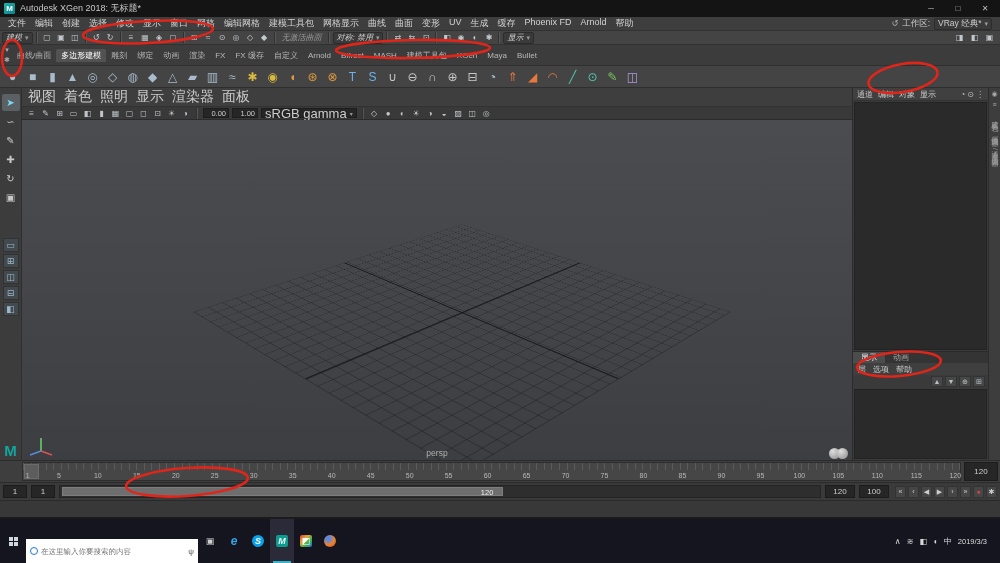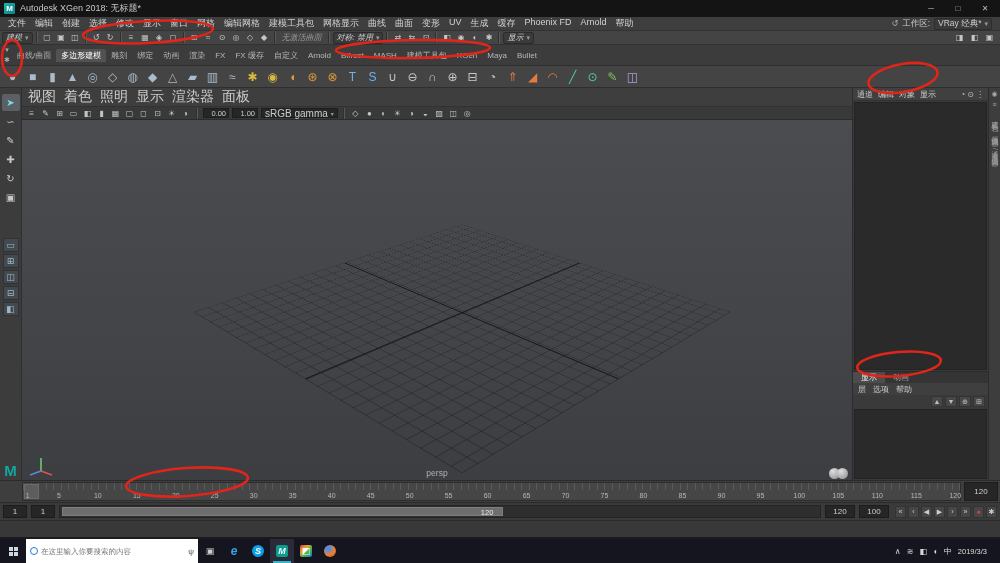--- a/index.html
+++ b/index.html
@@ -45,21 +45,21 @@
 .tool.active{background:#5a6064;color:#7ad8f0;}
 #layout-buttons{margin-top:30px;display:flex;flex-direction:column;align-items:center;}
 .layout-btn{width:16px;height:14px;margin:1px 0;display:flex;align-items:center;justify-content:center;font-size:9px;color:#9fb8c8;background:#424a4f;border:1px solid #323232;}
 .maya-logo{margin-top:auto;margin-bottom:2px;font-size:15px;font-weight:bold;color:#12a7a0;line-height:1;}
 
 .viewport{flex:1;display:flex;flex-direction:column;min-width:0;position:relative;}
 .vp-menus{flex:0 0 11px;background:#3e3e3e;display:flex;gap:8px;align-items:center;font-size:14px;padding:0 6px;color:#ccc;border-bottom:1px solid #323232;}
 .vp-toolbar{flex:0 0 13px;background:#393939;display:flex;align-items:center;gap:1px;padding:0 3px;border-bottom:1px solid #2b2b2b;font-size:8px;}
 .vp-ic{width:13px;height:11px;display:flex;align-items:center;justify-content:center;color:#bfc5c9;font-size:8px;}
 .vp-field{width:26px;height:10px;background:#262626;border:1px solid #1d1d1d;color:#ccc;font-size:7.5px;display:flex;align-items:center;justify-content:flex-end;padding:0 2px;margin:0 1px;}
-.vp-dd{height:10px;background:#262626;border:1px solid #1d1d1d;color:#ccc;font-size:10px;display:flex;align-items:center;gap:3px;padding:0 3px;margin:0 1px;white-space:nowrap;}
+.vp-dd{height:10px;background:#262626;border:1px solid #1d1d1d;color:#ccc;font-size:13px;display:flex;align-items:center;gap:3px;padding:0 3px;margin:0 1px;white-space:nowrap;}
 .vp-dd::after{content:"▾";font-size:6px;color:#999;}
 .vp-canvas{flex:1;position:relative;overflow:hidden;background:linear-gradient(180deg,#4a4c4f 0%,#434548 55%,#3c3e41 100%);}
 .gridbox{position:absolute;left:440px;top:192px;width:0;height:0;}
 .grid-plane{position:absolute;left:-190px;top:-190px;width:380px;height:380px;
   background-image:repeating-linear-gradient(0deg,transparent 0 15px,rgba(28,30,32,.5) 15px 16px),repeating-linear-gradient(90deg,transparent 0 15px,rgba(28,30,32,.5) 15px 16px);
   border:1px solid rgba(28,30,32,.5);
   transform:perspective(820px) rotateX(65deg) rotateZ(45deg);}
 .grid-plane::before{content:"";position:absolute;left:50%;top:0;bottom:0;width:2px;background:rgba(18,20,22,.75);}
 .grid-plane::after{content:"";position:absolute;top:50%;left:0;right:0;height:2px;background:rgba(18,20,22,.75);}
 .persp-label{position:absolute;left:50%;bottom:2px;transform:translateX(-50%);font-size:8.5px;color:#b0b0b0;}
@@ -108,21 +108,21 @@
 .cmd-input{width:230px;background:#262626;border:1px solid #1c1c1c;margin:1px;}
 .cmd-output{flex:1;background:#515151;border:1px solid #3b3b3b;margin:1px;}
 .helpline{flex:0 0 17px;background:#383838;border-top:1px solid #2a2a2a;}
 .desktop-gap{flex:0 0 2px;background:#1b1b1b;}
 
 
 .taskbar{flex:0 0 18px;background:#15151f;display:flex;align-items:center;color:#ddd;}
 .tb-start{width:26px;height:100%;display:flex;align-items:center;justify-content:center;}
 .win-logo{display:grid;grid-template-columns:4px 4px;grid-template-rows:4px 4px;gap:1px;}
 .win-logo i{background:#cfd8dc;display:block;}
-.tb-search{width:172px;height:14px;background:#fff;display:flex;align-items:center;gap:3px;padding:12px 4px;}
+.tb-search{width:172px;height:14px;background:#fff;display:flex;align-items:center;gap:3px;padding:12px 4px;margin-top:20px;}
 .cortana{width:8px;height:8px;border:1.5px solid #1a7cd8;border-radius:50%;flex:0 0 auto;}
 .tb-search input{border:0;outline:0;flex:1;font-size:7.5px;color:#555;background:transparent;font-family:inherit;min-width:0;}
 .mic{font-size:8px;color:#555;flex:0 0 auto;}
 .tb-app{width:24px;height:100%;display:flex;align-items:center;justify-content:center;position:relative;}
 .tb-app.active{background:#2a2a38;}
 .tb-app.active::after{content:"";position:absolute;left:3px;right:3px;bottom:0;height:2px;background:#35b5c8;}
 .app-ic{width:12px;height:12px;display:flex;align-items:center;justify-content:center;font-size:9px;font-weight:bold;color:#fff;border-radius:2px;}
 .tb-tray{margin-left:auto;display:flex;align-items:center;gap:6px;padding-right:3px;}
 .tray-ic{color:#d8d8d8;font-size:8px;}
 .ime{font-size:8px;}

